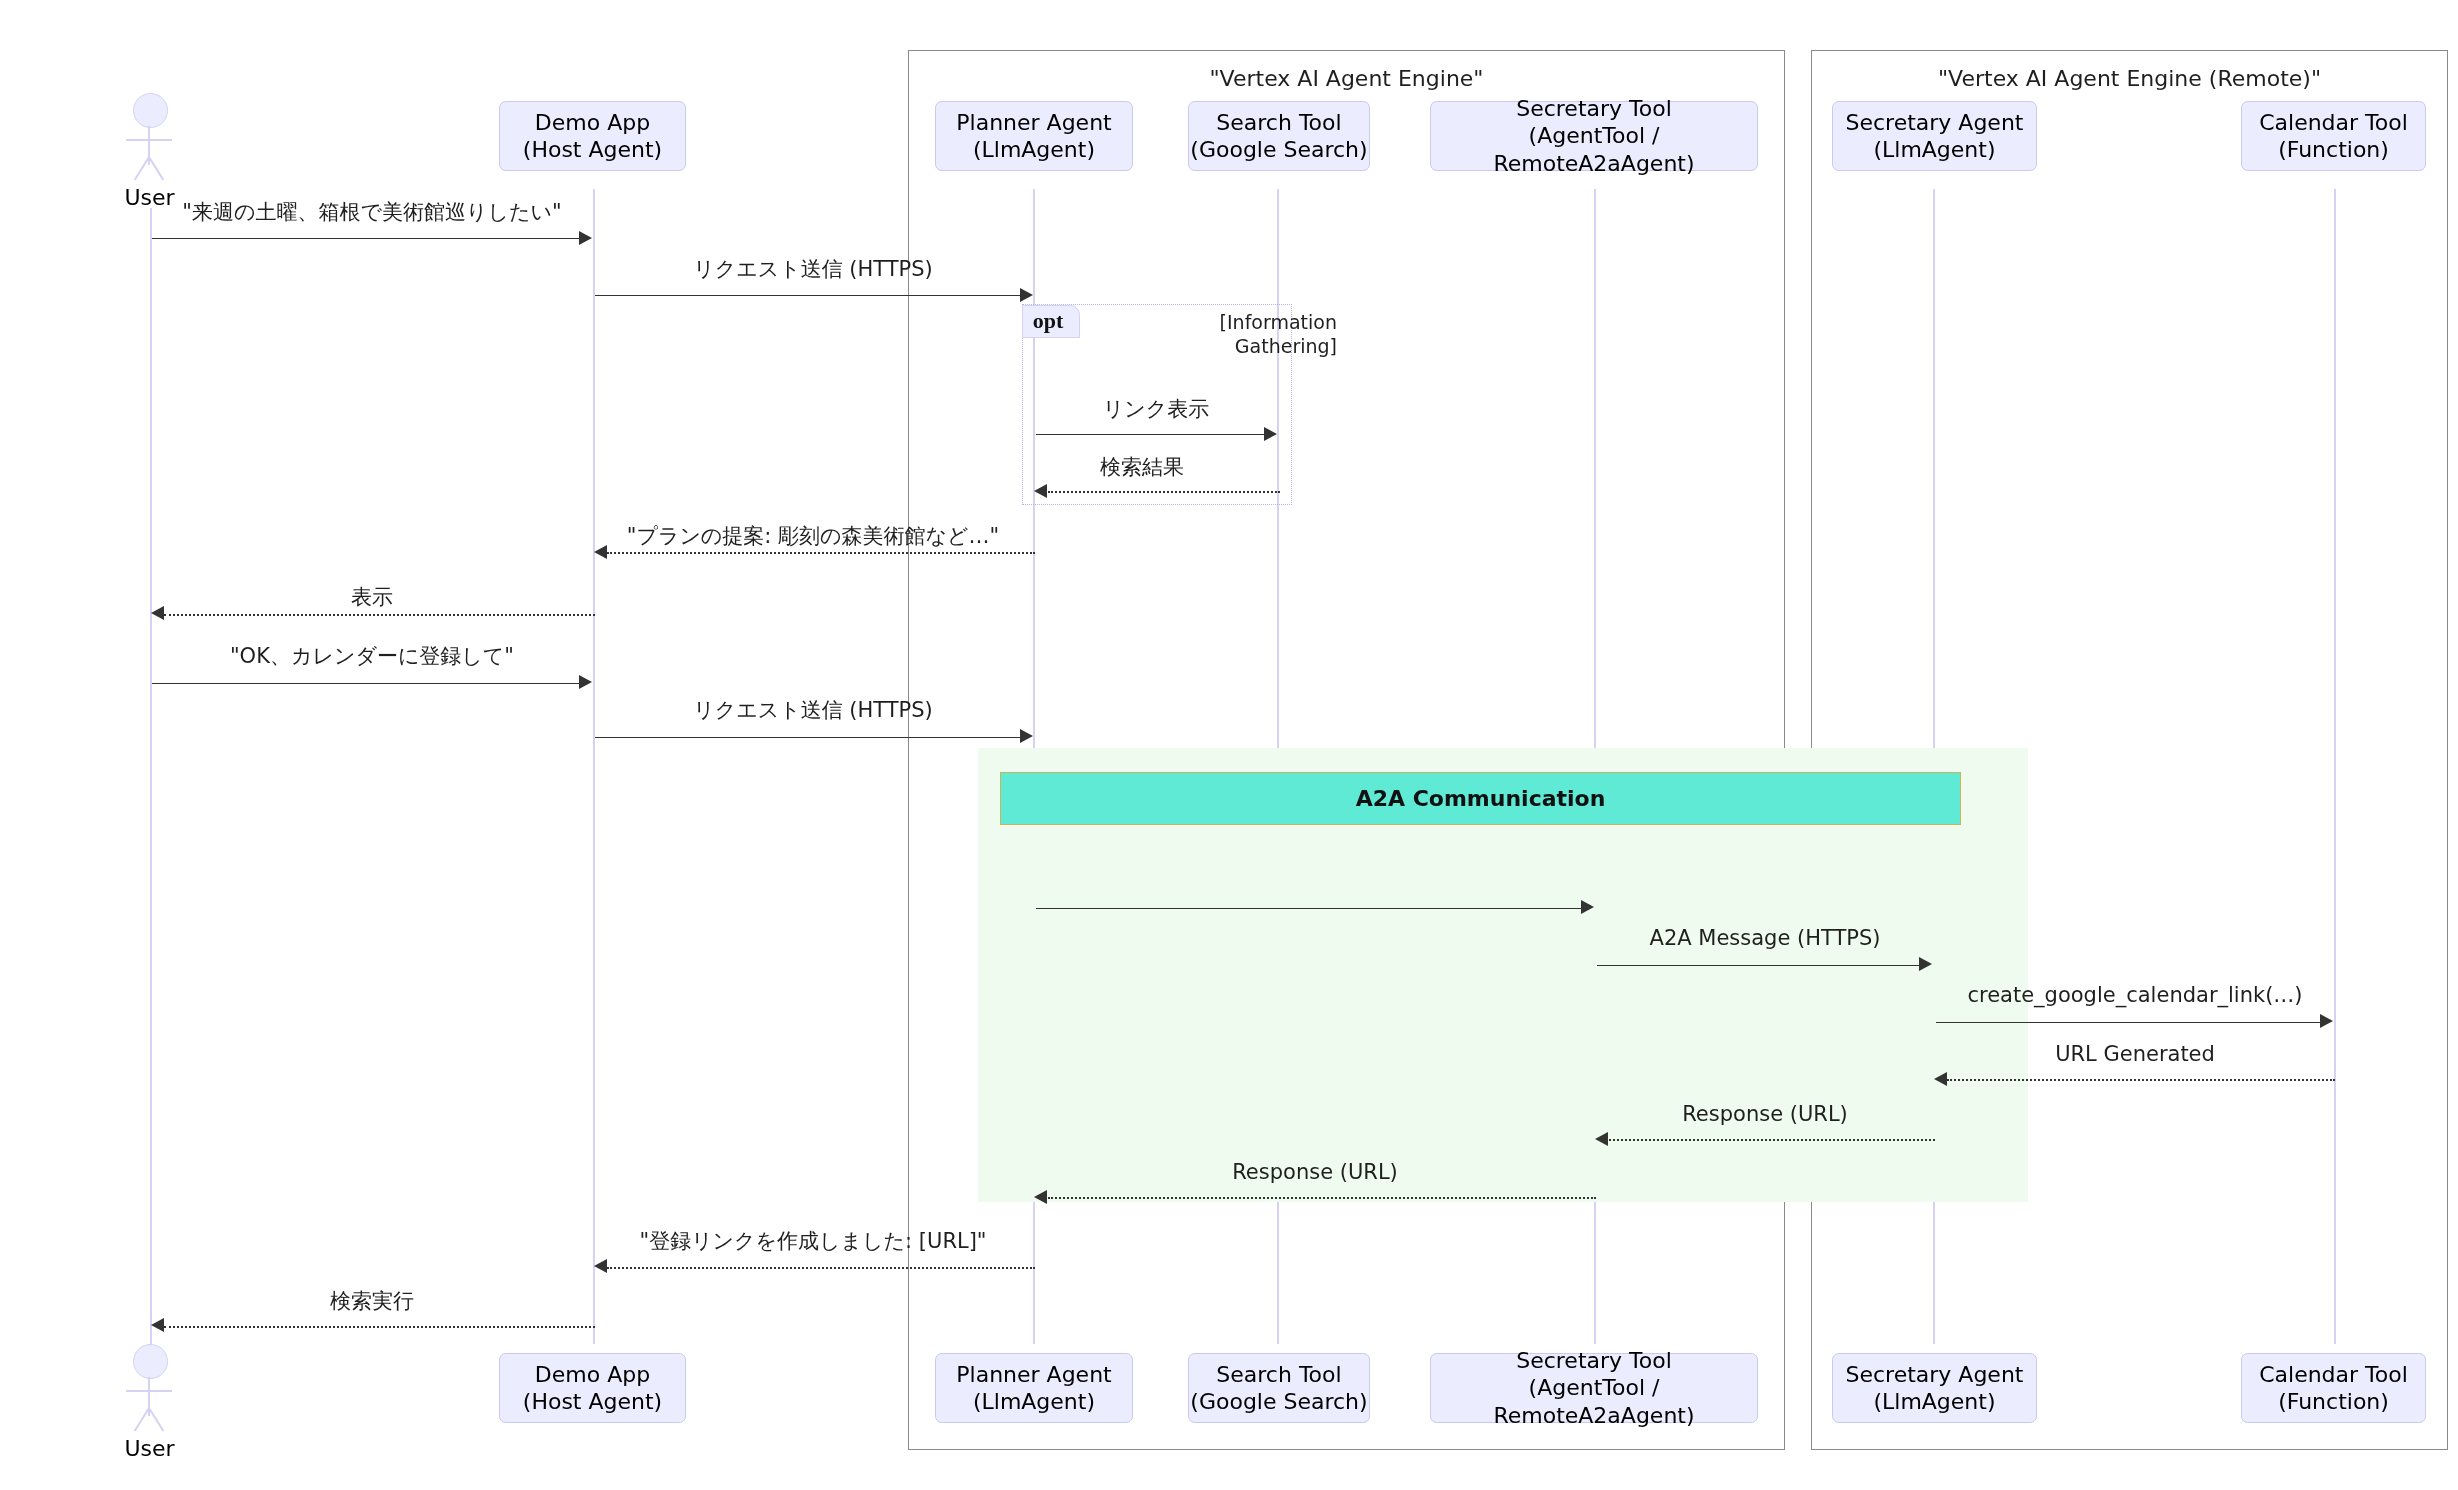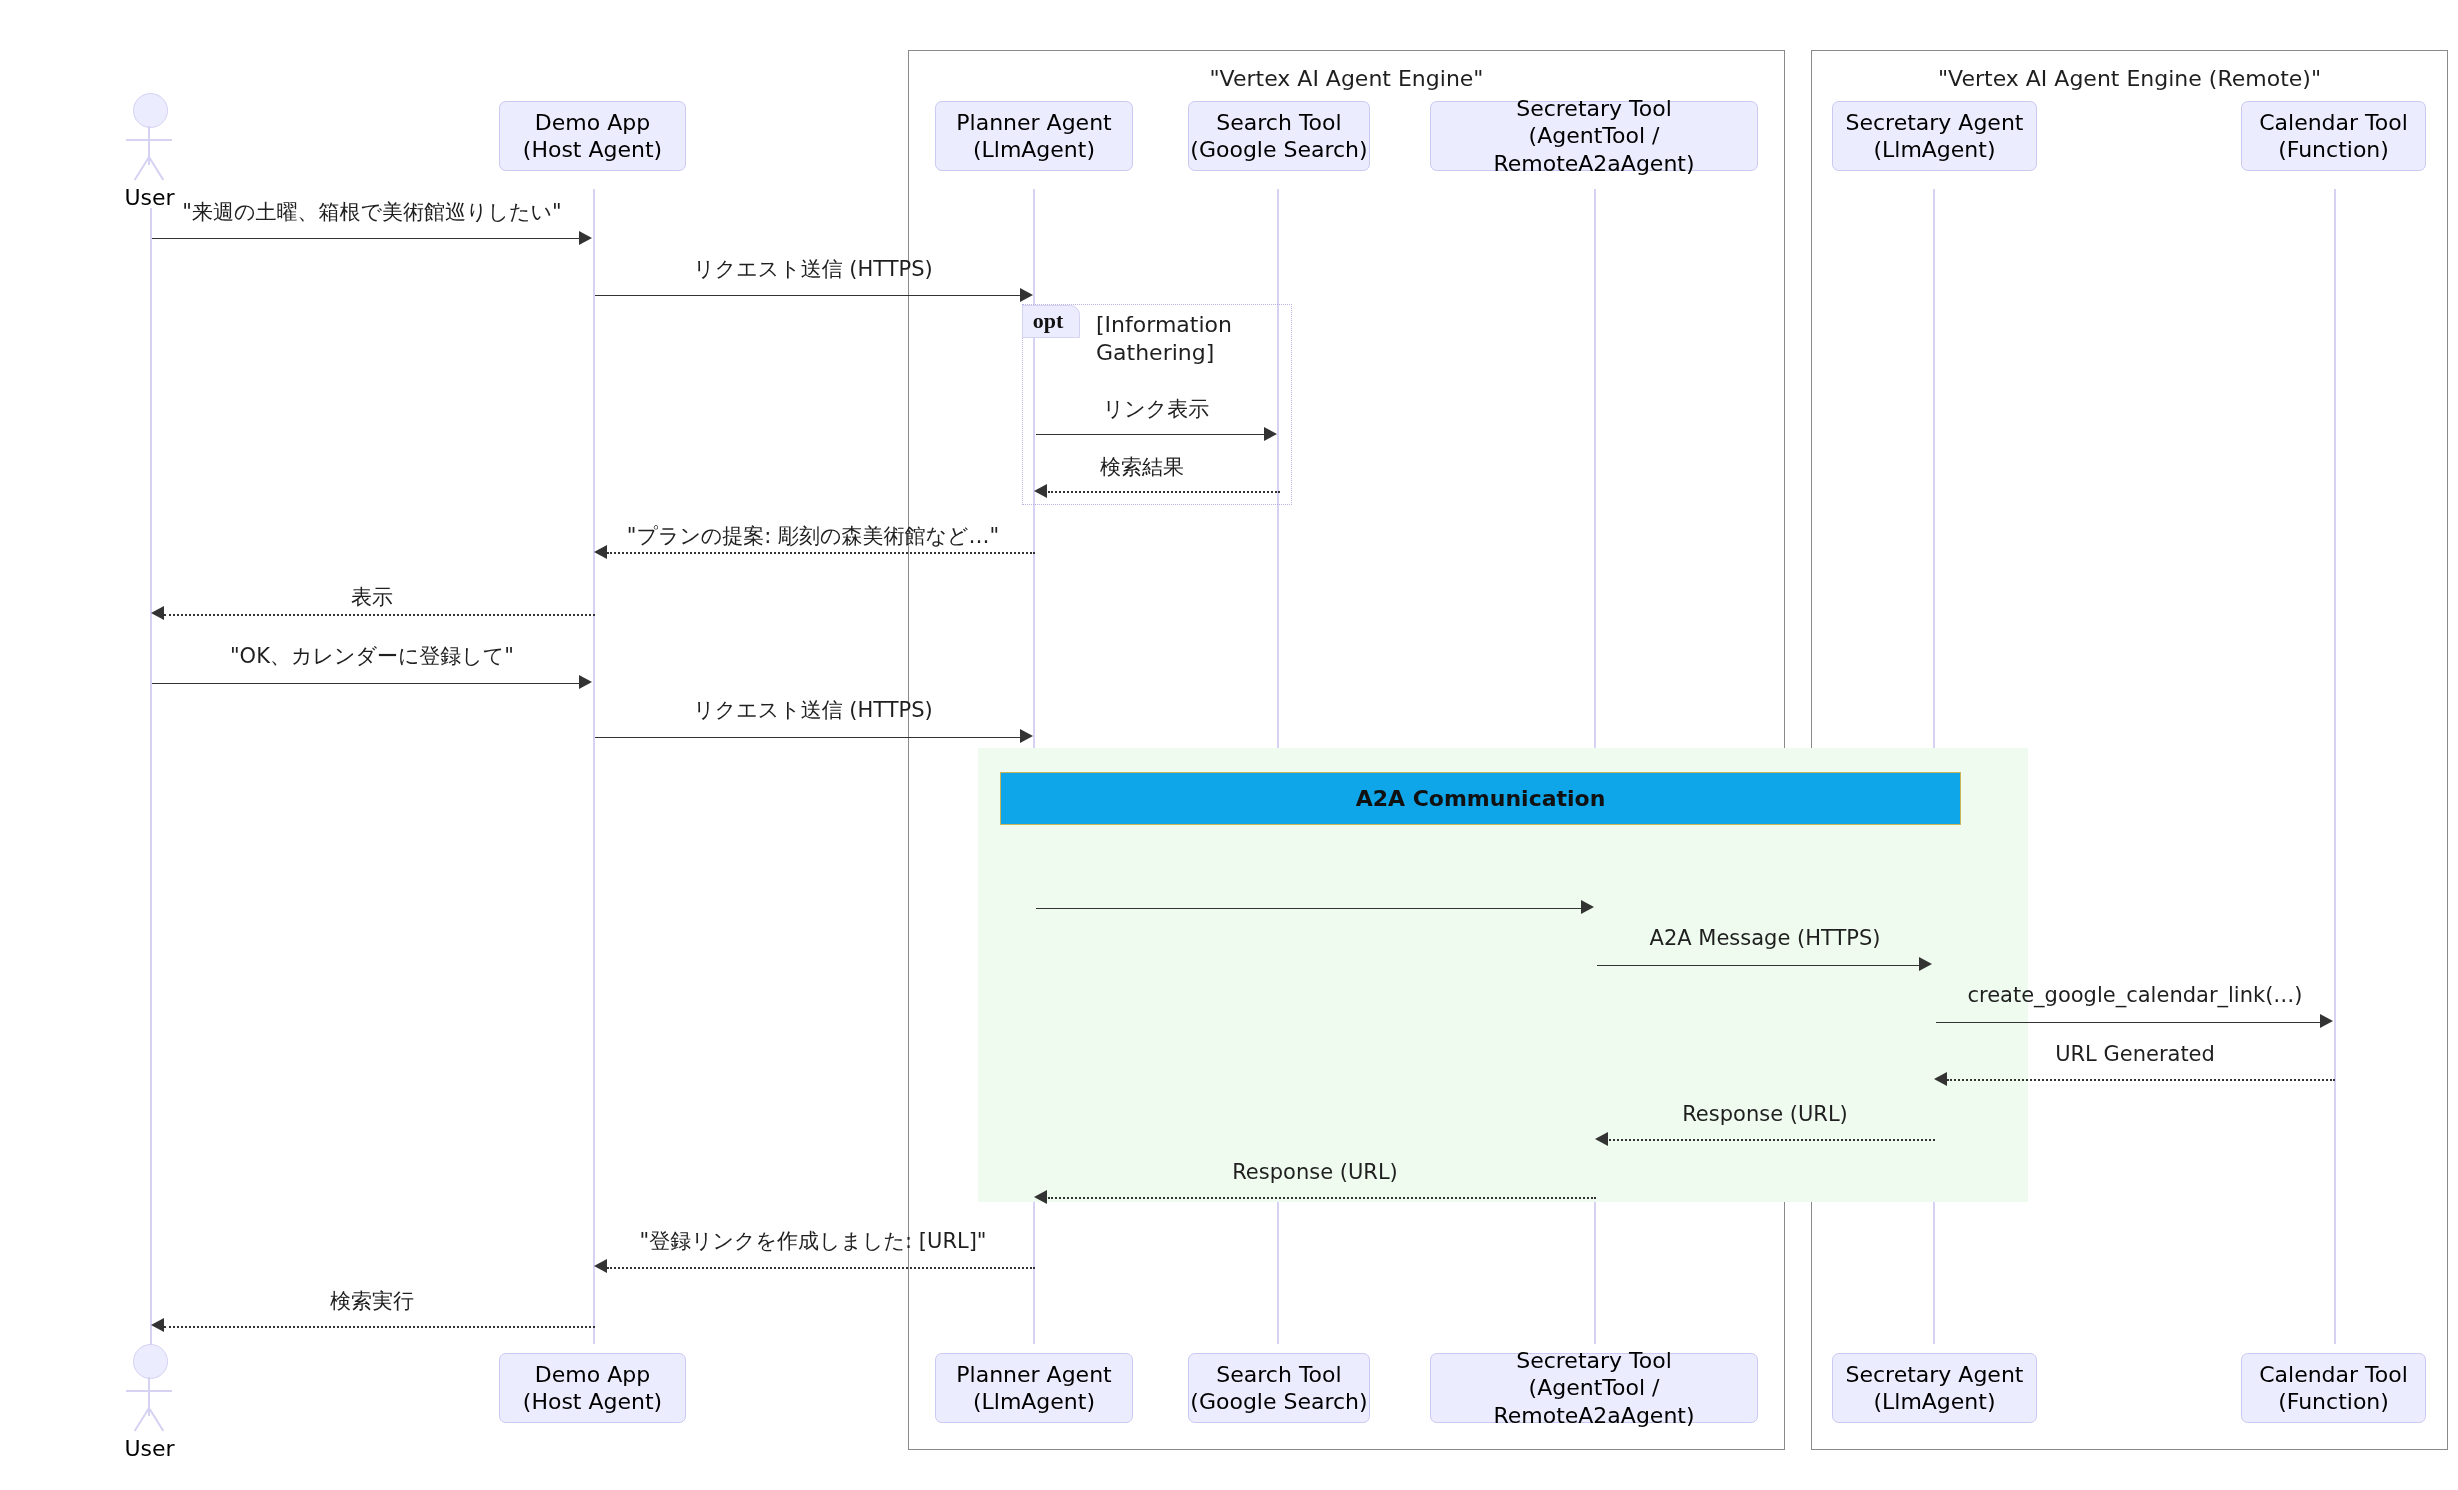--- a/index.html
+++ b/index.html
@@ -32,25 +32,25 @@
   .msgline{position:absolute;height:0;border-top:1.9px solid #333333;}
   .msgline.dotted{border-top:2.4px dotted #333333;}
   .arrowR{position:absolute;width:0;height:0;border-top:7.7px solid transparent;border-bottom:7.7px solid transparent;border-left:13.5px solid #333333;}
   .arrowL{position:absolute;width:0;height:0;border-top:7.7px solid transparent;border-bottom:7.7px solid transparent;border-right:13.5px solid #333333;}
   .msglabel{position:absolute;font-size:21px;color:#1f1f1f;text-align:center;line-height:1.3;white-space:pre-line;}
 
   
   .fragbox{position:absolute;border:1.9px dotted #b9b4e8;box-sizing:border-box;background:transparent;}
   .fragtag{position:absolute;background:#ececff;border:1px solid #d5d2f3;color:#111;font-size:22px;
            font-weight:600;padding:1.9px 15.4px 2.9px 9.7px;border-radius:0 9.7px 0 0;}
-  .fraglabel{position:absolute;font-size:22px;color:#1f1f1f;text-align:left;line-height:1.25;white-space:pre-line;}
+  .fraglabel{position:absolute;font-size:19px;color:#1f1f1f;text-align:right;line-height:1.25;white-space:pre-line;}
 
   
   .hilite{position:absolute;background:#eefbee;}
-  .noteband{position:absolute;background:#0ea5e9;border:1.9px solid #c9b458;box-sizing:border-box;
+  .noteband{position:absolute;background:#5eead4;border:1.9px solid #c9b458;box-sizing:border-box;
             display:flex;align-items:center;justify-content:center;font-size:22px;font-weight:700;color:#111;}
 </style>
 </head>
 <body>
 
 <div id="stage">
 
   <div class="groupbox" style="left:908px;top:50px;width:877px;height:1400px;"></div>
   <div class="grouplabel" style="left:908px;top:66px;width:877px;">"Vertex AI Agent Engine"</div>
 

